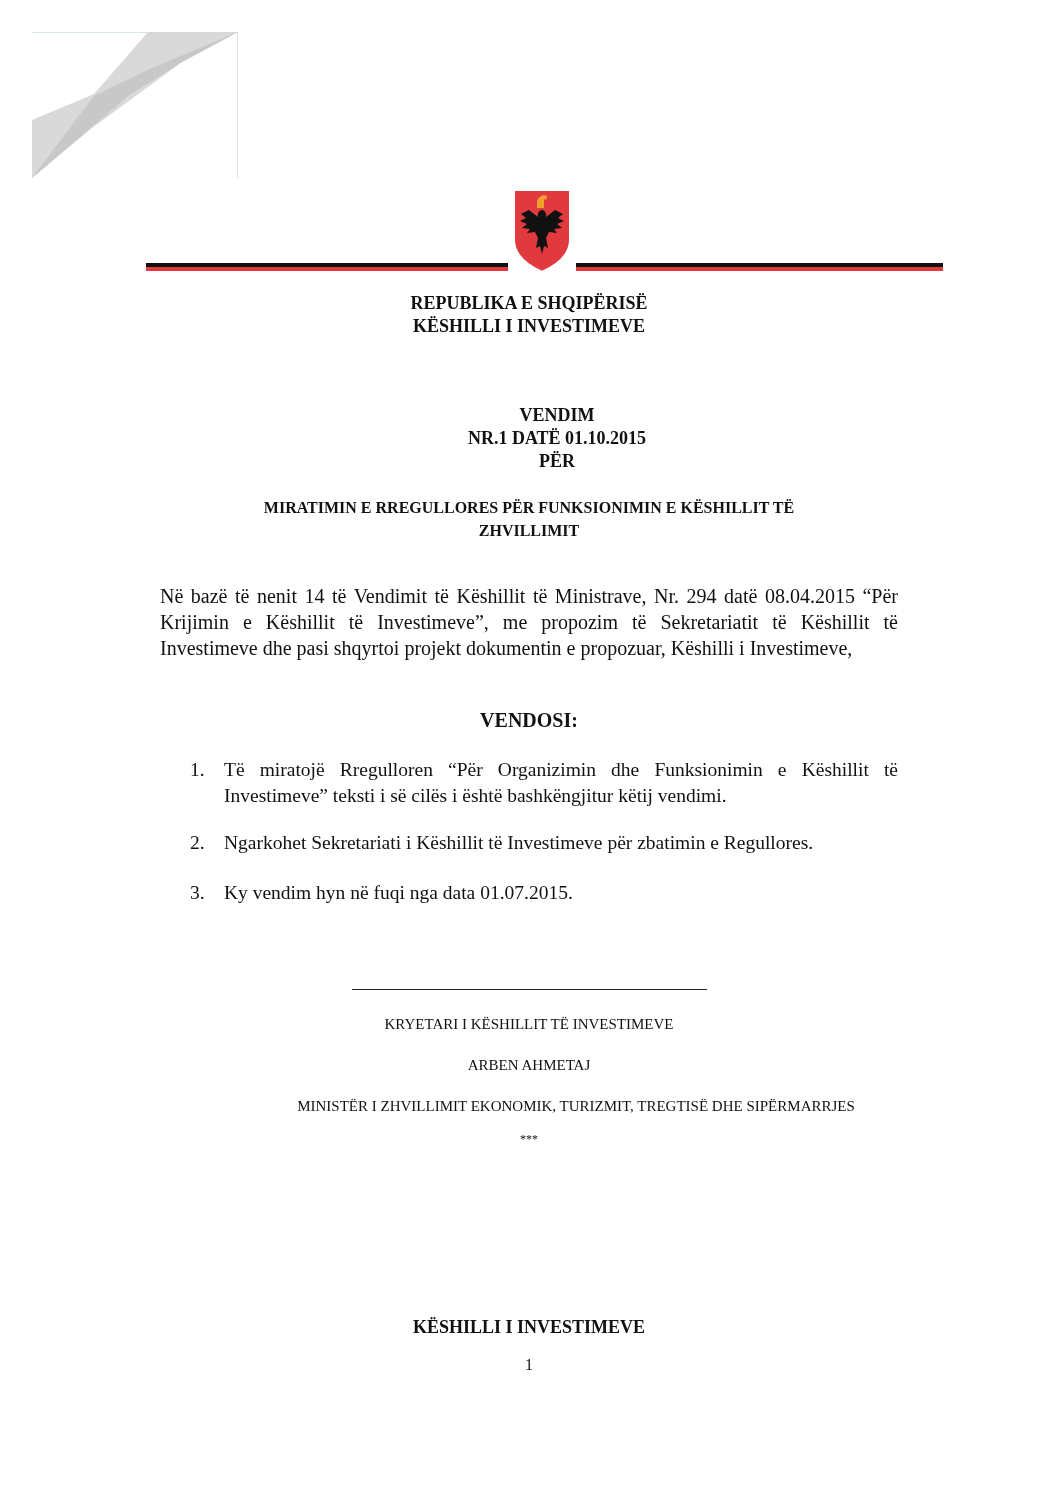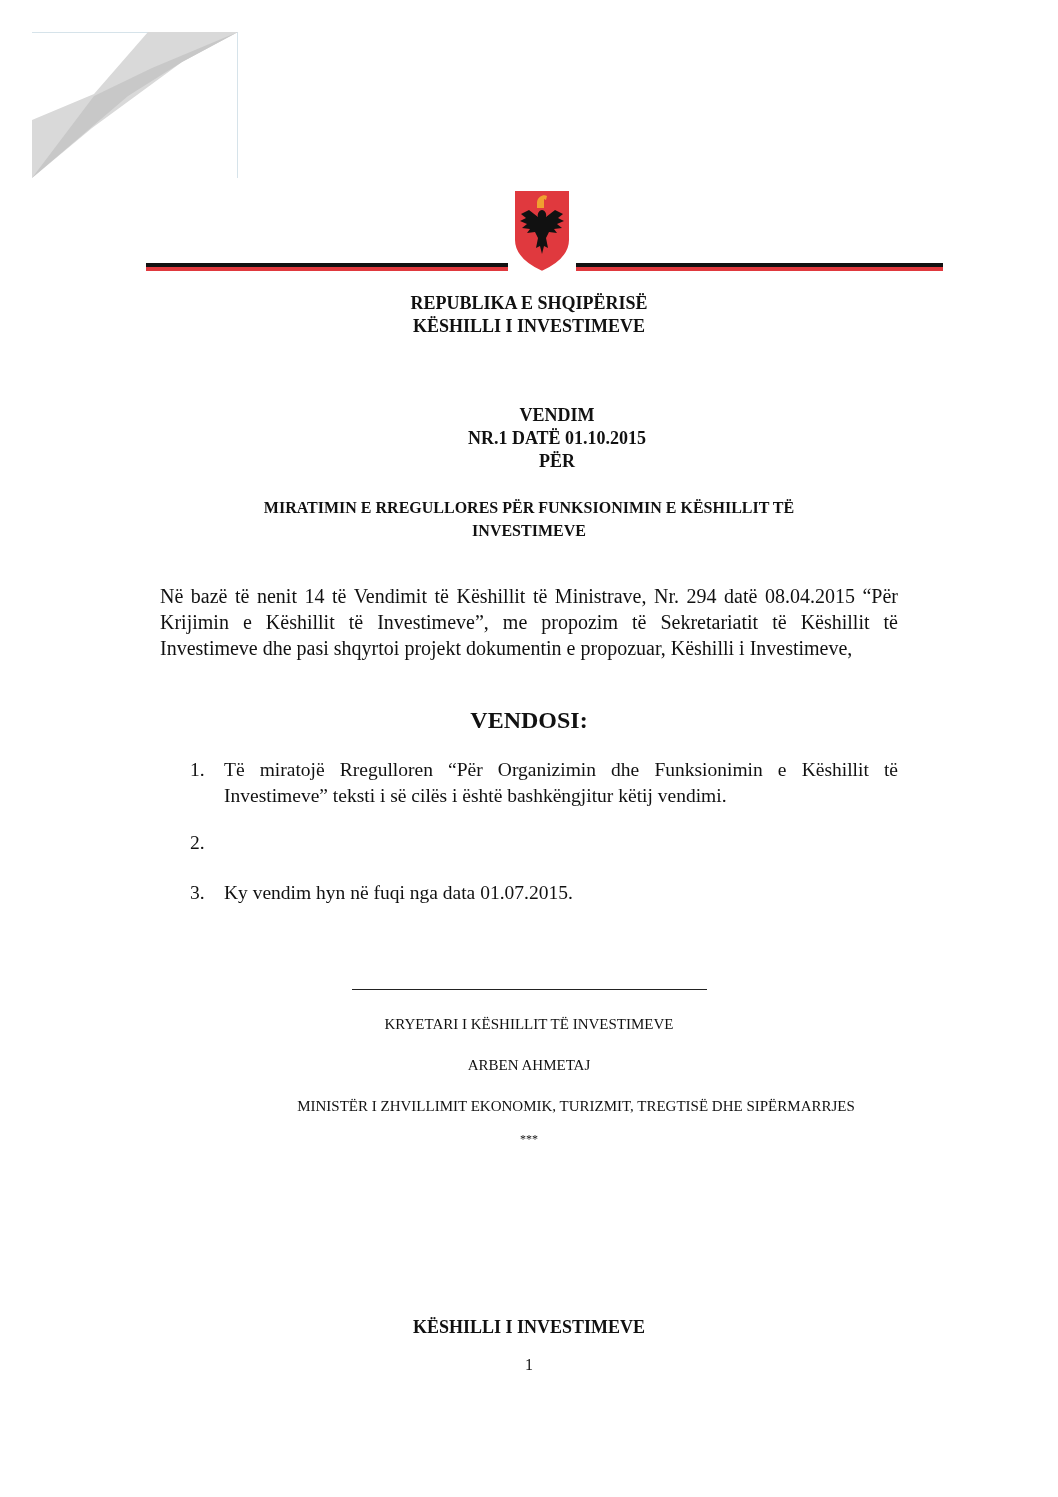--- a/index.html
+++ b/index.html
@@ -16,21 +16,21 @@
     .rule-right { left: 576px; width: 367px; }
     .center { position: absolute; left: 0; width: 1058px; text-align: center; }
     .bold { font-weight: bold; }
     .hdr { top: 292px; font-size: 18px; line-height: 23px; }
     .vendim { top: 404px; font-size: 18px; line-height: 23px; margin-left: 28px; }
     .title { top: 496px; font-size: 16px; line-height: 23px; }
     .para {
       position: absolute; left: 160px; width: 738px; top: 583px;
       font-size: 20px; line-height: 26px; text-align: justify;
     }
-    .vendosi { top: 707px; font-size: 24px; line-height: 26px; }
+    .vendosi { top: 707px; font-size: 20px; line-height: 26px; }
     .list { position: absolute; left: 190px; width: 708px; font-size: 19.5px; line-height: 26px; }
     .list .item { position: relative; padding-left: 34px; text-align: justify; }
     .list .num { position: absolute; left: 0; top: 0; }
     .item1 { top: 757px; }
     .item2 { top: 830px; }
     .item3 { top: 880px; }
     .sigline { position: absolute; left: 352px; width: 355px; top: 989px; border-top: 1px solid #222; }
     .sig { font-size: 15px; line-height: 20px; }
     .sig1 { top: 1014px; }
     .sig2 { top: 1055px; }
@@ -70,36 +70,37 @@
 </div>
 
 <div class="center bold vendim">
   <div>VENDIM</div>
   <div>NR.1 DATË 01.10.2015</div>
   <div>PËR</div>
 </div>
 
 <div class="center bold title">
   <div>MIRATIMIN E RREGULLORES PËR FUNKSIONIMIN E KËSHILLIT TË</div>
-  <div>INVESTIMEVE</div>
+  <div>ZHVILLIMIT</div>
 </div>
 
 <div class="para">Në bazë të nenit 14 të Vendimit të Këshillit të Ministrave, Nr. 294 datë 08.04.2015 “Për Krijimin e Këshillit të Investimeve”, me propozim të Sekretariatit të Këshillit të Investimeve dhe pasi shqyrtoi projekt dokumentin e propozuar, Këshilli i Investimeve,</div>
 
 <div class="center bold vendosi">VENDOSI:</div>
 
 <div class="list item1">
   <div class="item">
     <span class="num">1.</span>
     <span>Të miratojë Rregulloren “Për Organizimin dhe Funksionimin e Këshillit të Investimeve” teksti i së cilës i është bashkëngjitur këtij vendimi.</span>
   </div>
 </div>
 <div class="list item2">
   <div class="item">
     <span class="num">2.</span>
+    <span>Ngarkohet Sekretariati i Këshillit të Investimeve për zbatimin e Regullores.</span>
   </div>
 </div>
 <div class="list item3">
   <div class="item">
     <span class="num">3.</span>
     <span>Ky vendim hyn në fuqi nga data 01.07.2015.</span>
   </div>
 </div>
 
 <div class="sigline"></div>

